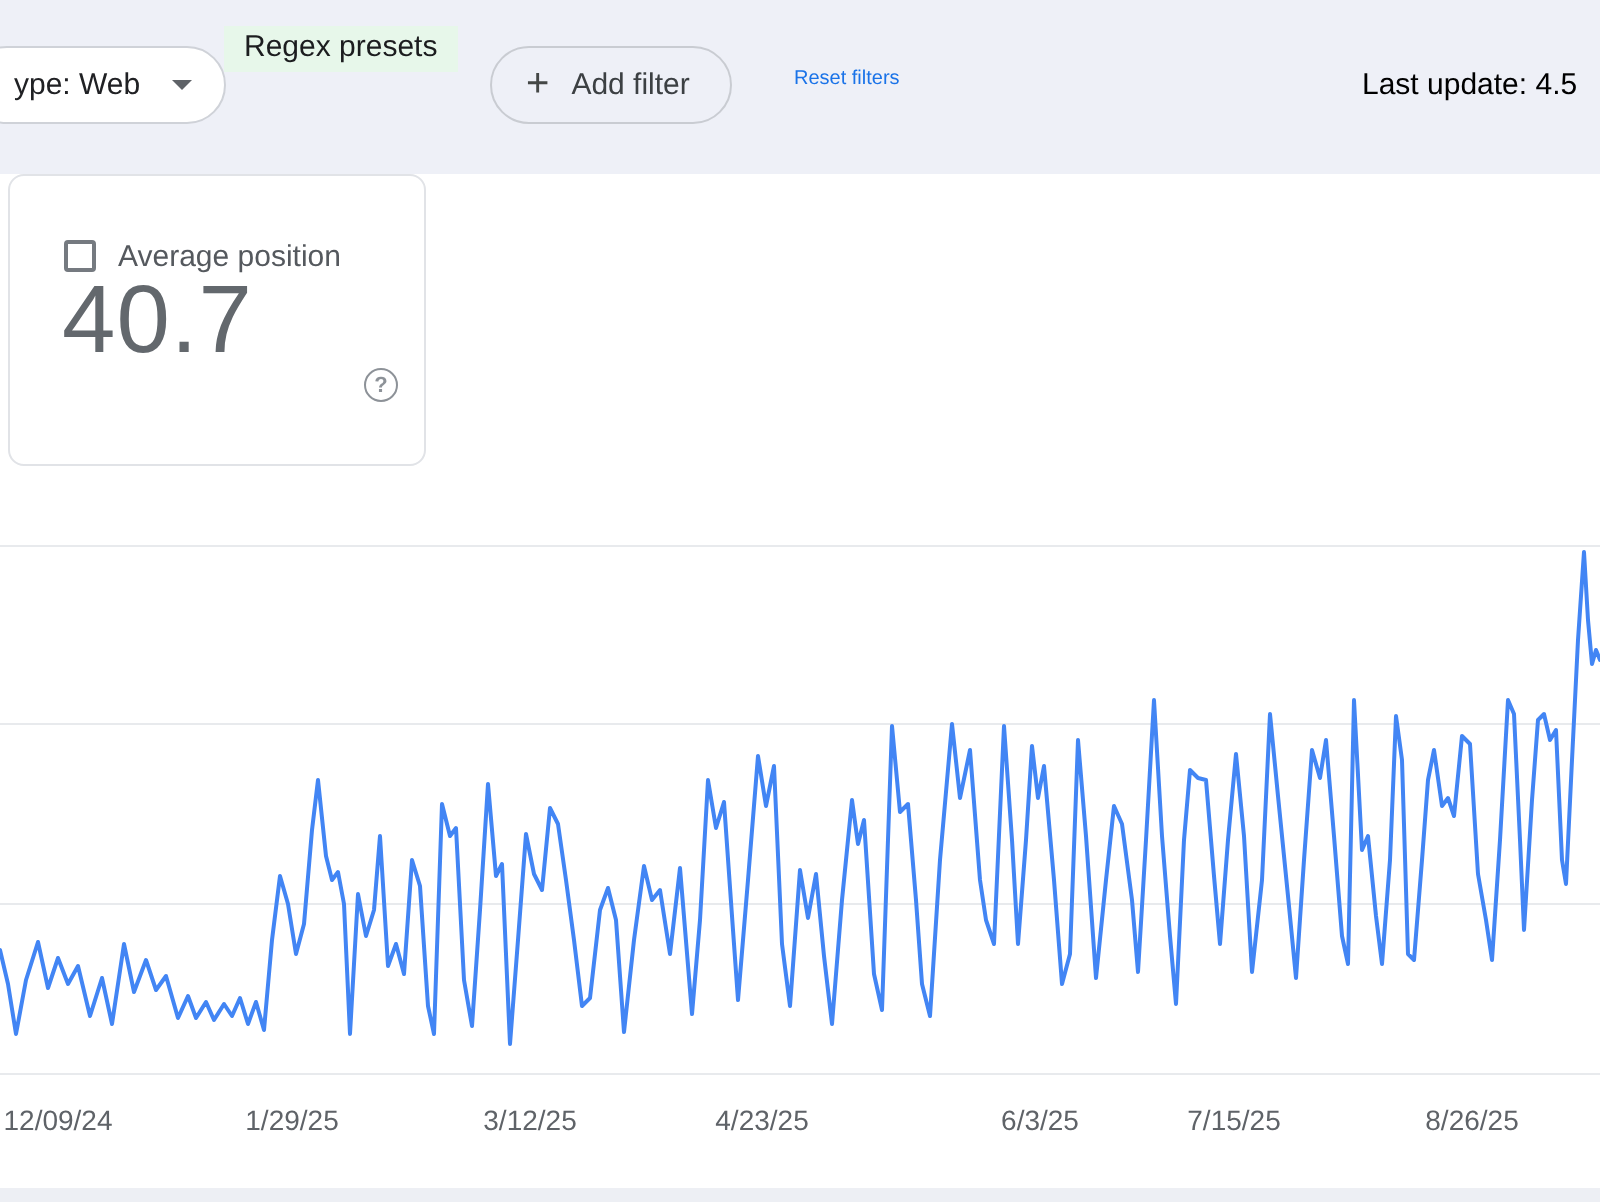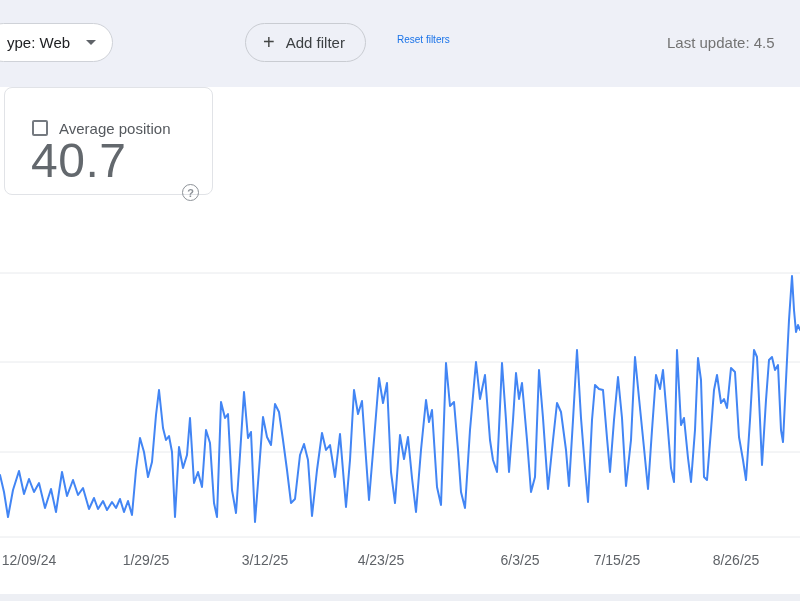--- a/index.html
+++ b/index.html
@@ -35,25 +35,25 @@
     border:1px solid #c9ccd2;border-radius:20px;background:transparent;
     display:flex;align-items:center;padding:0 20px 0 17px;
     font-size:15px;color:#3c4043;cursor:pointer;
   }
   .plus-glyph{font-size:20px;font-weight:400;color:#444746;margin-right:11px;line-height:1;margin-top:-2px;}
   .reset-link{
     position:absolute;left:397px;top:34px;font-size:10px;font-weight:500;
     color:var(--accent,#1a73e8);cursor:pointer;
   }
   .last-update{
-    position:absolute;left:667px;top:34px;font-size:15px;color:#737373;white-space:nowrap;
+    position:absolute;left:681px;top:34px;font-size:15px;color:#000000;white-space:nowrap;
   }
   
   .metric-card{
-    position:absolute;left:4px;top:87px;width:209px;height:108px;box-sizing:border-box;
+    position:absolute;left:4px;top:87px;width:209px;height:146px;box-sizing:border-box;
     background:#fff;border:1px solid #e1e3e7;border-radius:8px;cursor:pointer;
   }
   .metric-checkbox{
     position:absolute;left:27px;top:32px;width:16px;height:16px;box-sizing:border-box;
     border:2px solid #757a80;border-radius:2px;background:#fff;cursor:pointer;
   }
   .metric-label{position:absolute;left:54px;top:32px;font-size:15px;color:#55595e;}
   .metric-value{
     position:absolute;left:26px;top:48px;font-size:48px;line-height:1.05;
     color:#63686d;letter-spacing:.5px;text-align:center;
@@ -87,20 +87,21 @@
       <span class="xtick" style="left: 500px; margin-left: 20px;">6/3/25</span>
       <span class="xtick" style="left: 617px;">7/15/25</span>
       <span class="xtick" style="left: 736px;">8/26/25</span>
     </div>
 
   <div class="topbar">
     <div class="chip">
       <span>ype: Web</span>
       <span class="caret"></span>
     </div>
+    <div class="regex-badge">Regex presets</div>
     <div class="add-filter">
       <span class="plus-glyph">+</span>
       <span>Add filter</span>
     </div>
     <span class="reset-link">Reset filters</span>
     <span class="last-update">Last update: 4.5</span>
   </div>
 
   <div class="metric-card">
     <span class="metric-checkbox"></span>

